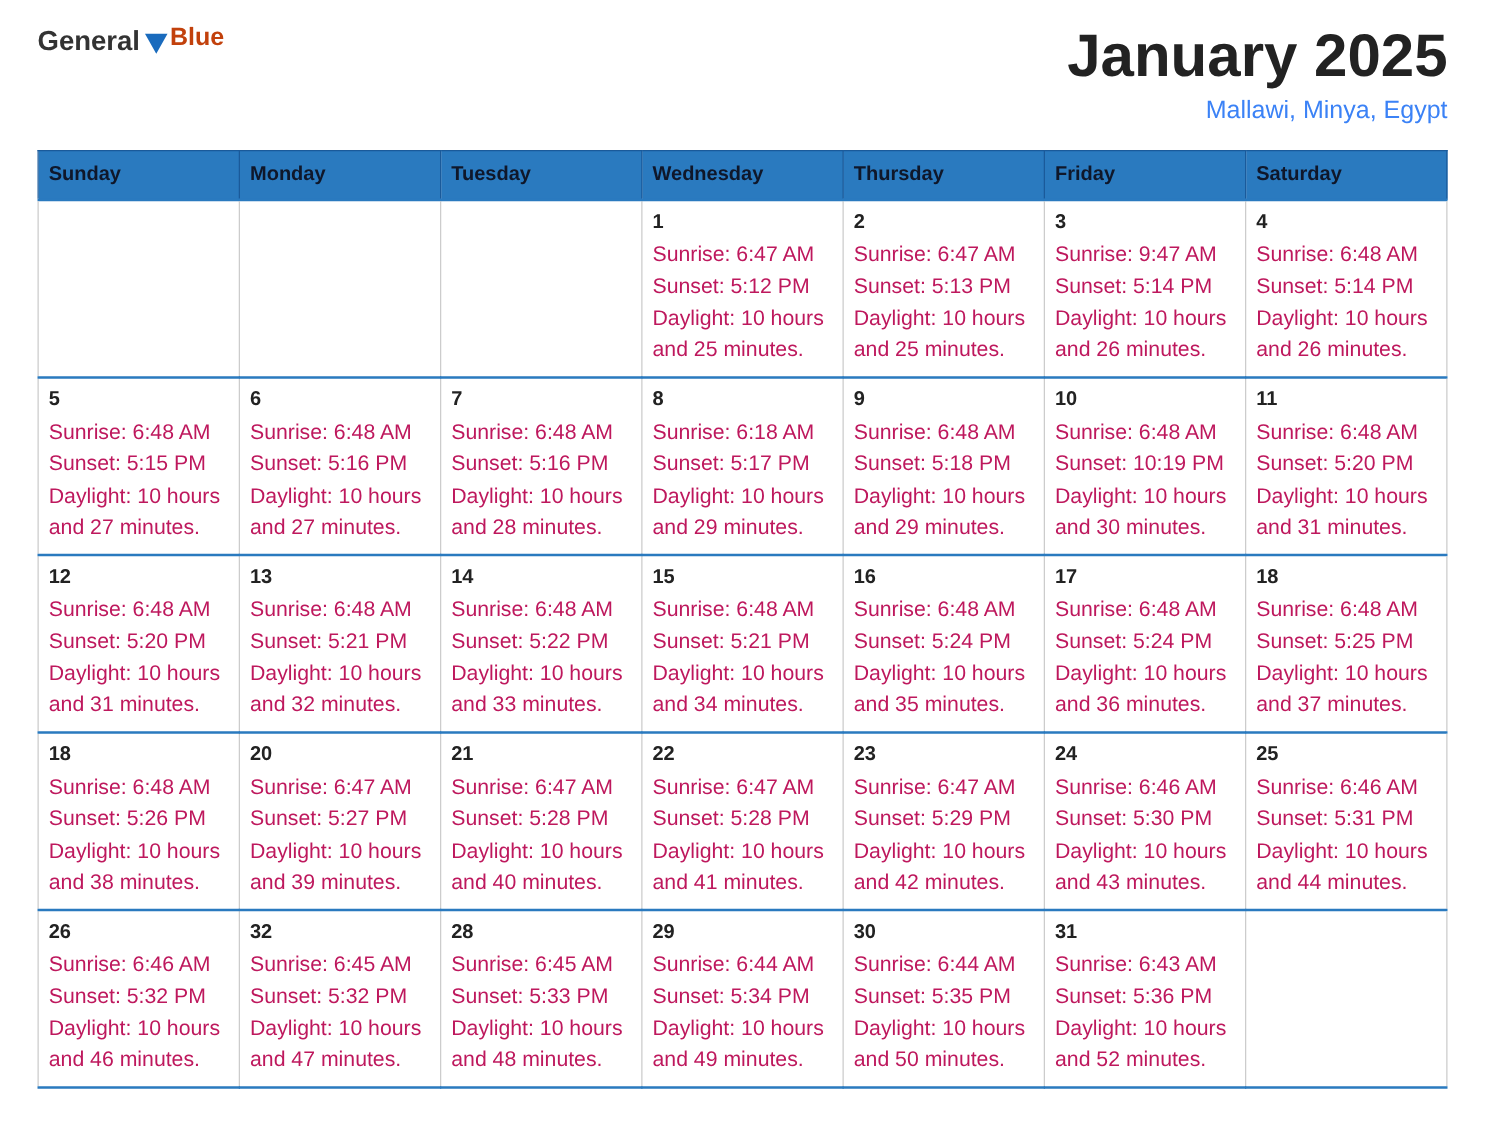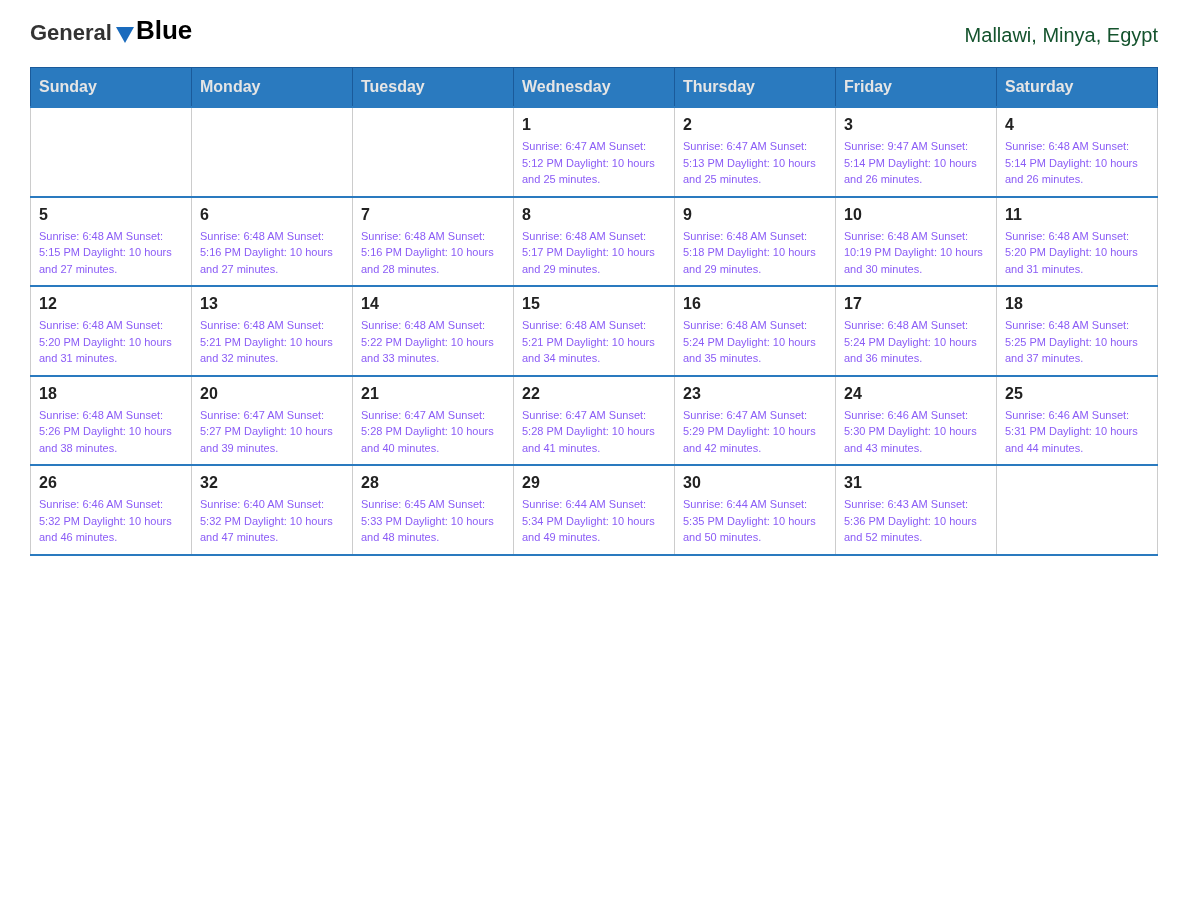--- a/index.html
+++ b/index.html
@@ -20,47 +20,47 @@
       display: flex;
       align-items: center;
       gap: 4px;
     }
     .logo-text-general {
       font-size: 22px;
       font-weight: bold;
       color: #333;
     }
     .logo-text-blue {
-      font-size: 26px;
-      font-weight: bold;
-      color: #000000;
+      font-size: 20px;
+      font-weight: bold;
+      color: #c2410c;
     }
     .title-block {
       text-align: right;
     }
     .title-block h1 {
       font-size: 48px;
       font-weight: bold;
       color: #222;
       line-height: 1.1;
     }
     .title-block h2 {
       font-size: 20px;
       font-weight: normal;
-      color: #14532d;
+      color: #3b82f6;
       margin-top: 4px;
     }
     .calendar {
       width: 100%;
       border-collapse: collapse;
       border: 1px solid #ccc;
     }
     .calendar thead th {
       background-color: #2a7abf;
-      color: #e5e5e5;
+      color: #0f172a;
       font-size: 16px;
       font-weight: bold;
       padding: 10px 8px;
       text-align: left;
       border: 1px solid #1a5a9a;
     }
     .calendar tbody td {
       vertical-align: top;
       padding: 8px;
       border: 1px solid #ccc;
@@ -70,22 +70,22 @@
       color: #333;
     }
     .day-number {
       font-size: 16px;
       font-weight: bold;
       color: #222;
       display: block;
       margin-bottom: 4px;
     }
     .day-info {
-      font-size: 11px;
-      color: #8b5cf6;
+      font-size: 17px;
+      color: #be185d;
       line-height: 1.5;
     }
     .empty-cell {
       background: #fff;
     }
     tr { border-bottom: 2px solid #2a7abf; }
   </style>
 </head>
 <body>
 
@@ -95,20 +95,21 @@
       <div style="display:flex; align-items:center;">
         <span class="logo-text-general">General</span>
         <svg width="22" height="22" viewBox="0 0 22 22" style="margin-left:2px; margin-top:2px;">
           <polygon points="2,4 20,4 11,20" fill="#1a6bbd"></polygon>
         </svg>
       </div>
       <span class="logo-text-blue" style="margin-top:-6px; margin-left:0px;">Blue</span>
     </div>
   </div>
   <div class="title-block">
+    <h1>January 2025</h1>
     <h2>Mallawi, Minya, Egypt</h2>
   </div>
 </div>
 
 <table class="calendar">
   <thead>
     <tr>
       <th>Sunday</th>
       <th>Monday</th>
       <th>Tuesday</th>
@@ -169,21 +170,21 @@
         </td>
         <td>
           <span class="day-number">7</span>
           <div class="day-info">Sunrise: 6:48 AM
 Sunset: 5:16 PM
 Daylight: 10 hours
 and 28 minutes.</div>
         </td>
         <td>
           <span class="day-number">8</span>
-          <div class="day-info">Sunrise: 6:48 AM
+          <div class="day-info">Sunrise: 6:18 AM
 Sunset: 5:17 PM
 Daylight: 10 hours
 and 29 minutes.</div>
         </td>
         <td>
           <span class="day-number">9</span>
           <div class="day-info">Sunrise: 6:48 AM
 Sunset: 5:18 PM
 Daylight: 10 hours
 and 29 minutes.</div>
@@ -308,21 +309,21 @@
       <tr>
         <td>
           <span class="day-number">26</span>
           <div class="day-info">Sunrise: 6:46 AM
 Sunset: 5:32 PM
 Daylight: 10 hours
 and 46 minutes.</div>
         </td>
         <td>
           <span class="day-number">32</span>
-          <div class="day-info">Sunrise: 6:40 AM
+          <div class="day-info">Sunrise: 6:45 AM
 Sunset: 5:32 PM
 Daylight: 10 hours
 and 47 minutes.</div>
         </td>
         <td>
           <span class="day-number">28</span>
           <div class="day-info">Sunrise: 6:45 AM
 Sunset: 5:33 PM
 Daylight: 10 hours
 and 48 minutes.</div>

